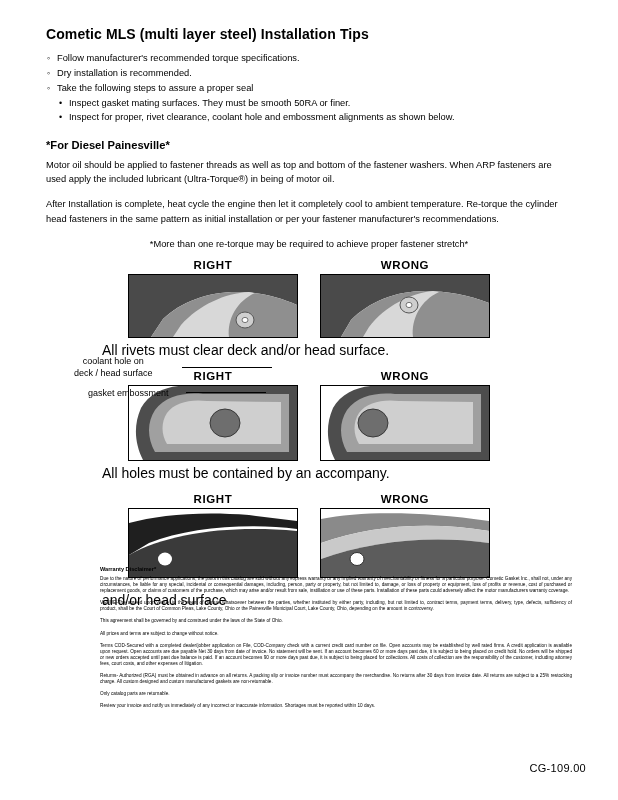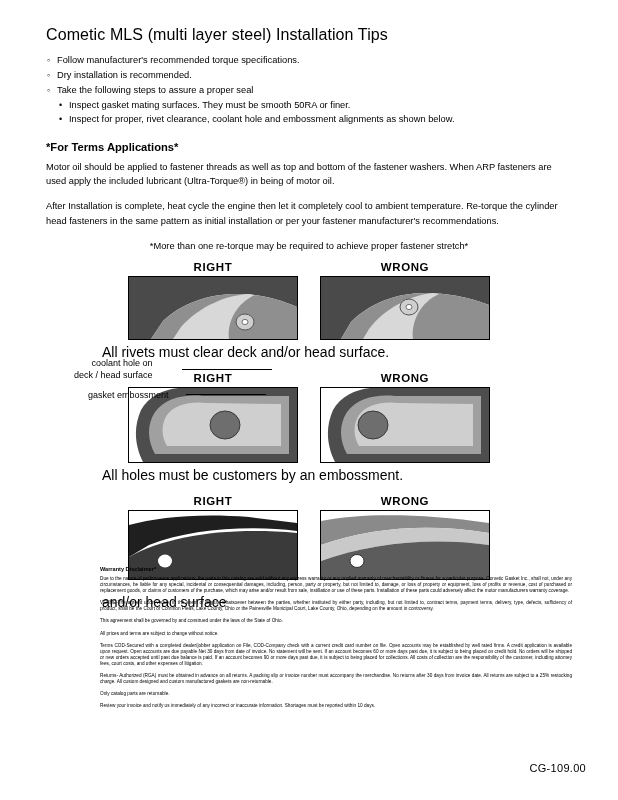--- a/index.html
+++ b/index.html
@@ -16,22 +16,22 @@
     overflow: hidden;
   }
   .page {
     position: relative;
     width: 618px;
     height: 800px;
     box-sizing: border-box;
     padding: 26px 46px 0 46px;
   }
   h1.title {
-    font-size: 16px;
-    font-weight: normal;
+    font-size: 14px;
+    font-weight: bold;
     margin: 0 0 9px 0;
     letter-spacing: 0.1px;
   }
   ul.bullets {
     list-style: none;
     margin: 0;
     padding: 0;
   }
   ul.bullets > li {
     font-size: 9.3px;
@@ -119,21 +119,21 @@
   .caption.two-line {
     line-height: 12.4px;
   }
   .row-gap { height: 12px; }
 
   
   .callout {
     position: absolute;
     font-size: 9px;
     line-height: 12px;
-    text-align: right;
+    text-align: center;
     white-space: nowrap;
   }
   .leader {
     position: absolute;
     height: 1px;
     background: #000;
   }
 
   
   .warranty {
@@ -171,21 +171,21 @@
   <ul class="bullets">
     <li>Follow manufacturer's recommended torque specifications.</li>
     <li>Dry installation is recommended.</li>
     <li>Take the following steps to assure a proper seal</li>
   </ul>
   <ul class="subbullets">
     <li>Inspect gasket mating surfaces.  They must be smooth 50RA or finer.</li>
     <li>Inspect for proper, rivet clearance, coolant hole and embossment alignments as shown below.</li>
   </ul>
 
-  <h2 class="subhead">*For Terms Applications*</h2>
+  <h2 class="subhead">*For Diesel Painesville*</h2>
   <p class="body">Motor oil should be applied to fastener threads as well as top and bottom of the fastener washers. When ARP fasteners are used apply the included lubricant (Ultra-Torque®) in being of motor oil.</p>
   <p class="body">After Installation is complete, heat cycle the engine then let it completely cool to ambient temperature. Re-torque the cylinder head fasteners in the same pattern as initial installation or per your fastener manufacturer's recommendations.</p>
   <p class="body tight">*More than one re-torque may be required to achieve proper fastener stretch*</p>
 
   <div class="figures">
 
     <div class="fig-row">
       <div class="fig-cell">
         <div class="fig-label">RIGHT</div>
         <div class="fig-box">
@@ -236,21 +236,21 @@
           <svg viewBox="0 0 168 74" width="168" height="74" preserveAspectRatio="none">
             <rect x="0" y="0" width="168" height="74" fill="#ffffff"></rect>
             <path d="M168,0 L168,74 L14,74 C6,58 4,40 12,22 C22,4 44,-2 64,0 Z" fill="#4d4d4d"></path>
             <path d="M160,8 L160,66 L26,66 C18,52 18,36 26,24 C36,10 56,6 74,8 Z" fill="#a0a0a0"></path>
             <path d="M152,16 L152,58 L38,58 C32,48 32,36 38,27 C46,16 62,13 78,15 Z" fill="#cfcfcf"></path>
             <ellipse cx="52" cy="37" rx="15" ry="14" fill="#6e6e6e" stroke="#3a3a3a" stroke-width="1"></ellipse>
           </svg>
         </div>
       </div>
     </div>
-    <p class="caption">All holes must be customers by an embossment.</p>
+    <p class="caption">All holes must be contained by an accompany.</p>
 
     <div class="row-gap"></div>
 
     <div class="fig-row">
       <div class="fig-cell">
         <div class="fig-label">RIGHT</div>
         <div class="fig-box mid">
           <svg viewBox="0 0 168 68" width="168" height="68" preserveAspectRatio="none">
             <rect x="0" y="0" width="168" height="68" fill="#ffffff"></rect>
             <path d="M0,14 C30,6 70,2 120,6 L168,12 L168,20 C120,14 60,18 20,34 L0,46 Z" fill="#1f1f1f"></path>

